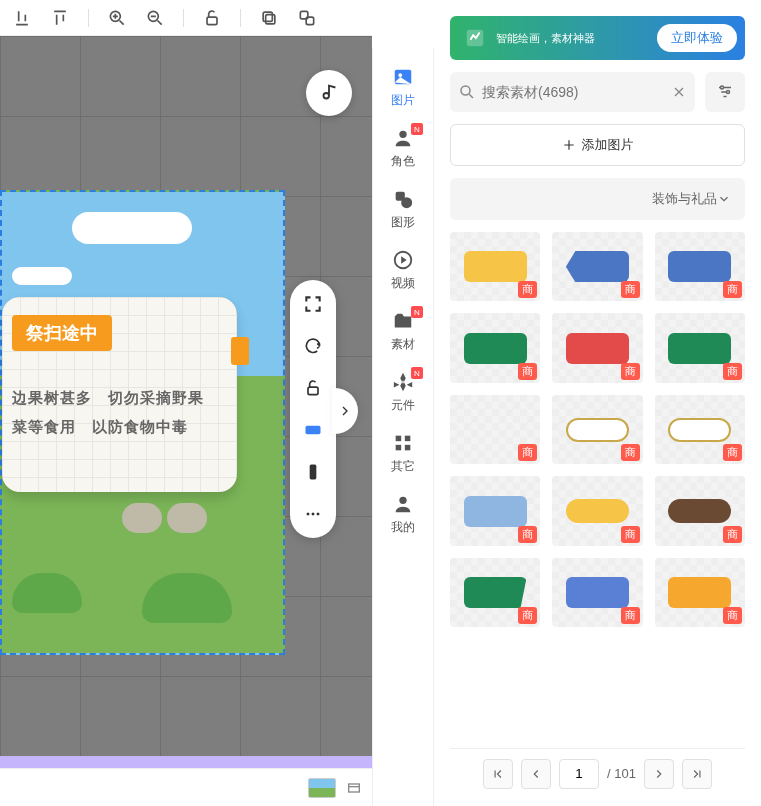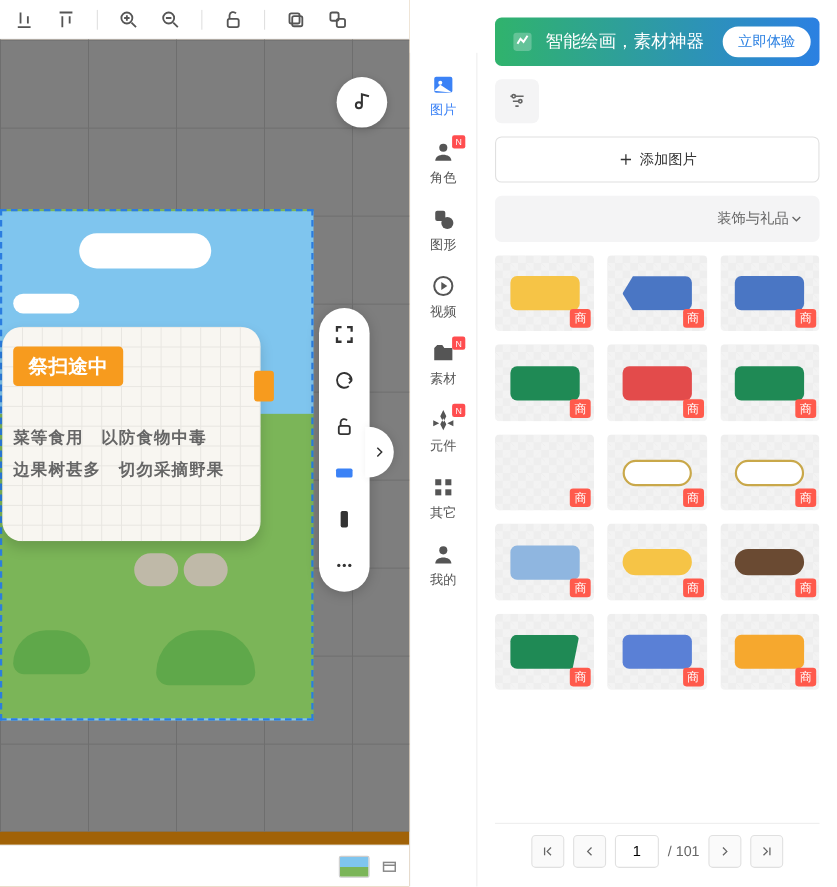--- a/index.html
+++ b/index.html
@@ -4,21 +4,21 @@
 <style>
 * { box-sizing: border-box; margin: 0; padding: 0; }
 body {
   font-family: "Microsoft YaHei", "PingFang SC", sans-serif;
   width: 761px; height: 806px;
   display: flex; overflow: hidden;
   background: #fff; font-size: 13px; color: #333;
 }
 .canvas-area {
   width: 372px; height: 806px; position: relative;
-  background: #a16207;
+  background: #c4b5fd;
 }
 .top-toolbar {
   height: 36px; background: #fff;
   display: flex; align-items: center; gap: 18px;
   padding: 0 12px; border-bottom: 1px solid #eee;
 }
 .tb-icon { width: 20px; height: 20px; display:flex; align-items:center; justify-content:center; color:#555; cursor:pointer;}
 .tb-sep { width:1px; height:18px; background:#e0e0e0; }
 .grid-bg {
   position:absolute; top:36px; left:0; right:0; bottom:50px;
@@ -177,22 +177,22 @@
   </div>
 
   <div class="grid-bg"></div>
 
   <div class="stage">
     <div class="cloud" style="left:70px;top:20px;width:120px;height:32px;"></div>
     <div class="cloud" style="left:10px;top:75px;width:60px;height:18px;"></div>
     <div class="card">
       <span class="badge">祭扫途中</span>
       <div style="position:absolute; right:-12px; top:40px; width:18px; height:28px; background:#f79b1e; border-radius:3px;"></div>
+      <div class="card-line">边果树甚多　切勿采摘野果</div>
       <div class="card-line">菜等食用　以防食物中毒</div>
-      <div class="card-line">边果树甚多　切勿采摘野果</div>
     </div>
 
     <div style="position:absolute; bottom:40px; left:10px; width:70px; height:40px; background:#5fa84a; border-radius:30px 30px 10px 10px;"></div>
     <div style="position:absolute; bottom:30px; left:140px; width:90px; height:50px; background:#5fa84a; border-radius:40px 40px 12px 12px;"></div>
     <div style="position:absolute; bottom:120px; left:120px; width:40px; height:30px; background:#bfb9a8; border-radius:16px;"></div>
     <div style="position:absolute; bottom:120px; left:165px; width:40px; height:30px; background:#bfb9a8; border-radius:16px;"></div>
   </div>
 
   <div class="music-btn">
     <svg viewBox="0 0 24 24" style="width:22px;height:22px;">
@@ -328,25 +328,35 @@
     <span class="cat-label">我的</span>
   </div>
 </div>
 
 <div class="right-panel">
   <div class="banner">
     <span style="width:22px;height:22px;"><svg viewBox="0 0 24 24">
           <rect x="3" y="3" width="18" height="18" rx="3" fill="#fff" opacity=".25"></rect>
           <path d="M7 14l3-5 3 3 4-6" stroke="#fff" stroke-width="2" fill="none"></path>
         </svg></span>
-    <span style="font-size:16px;">智能绘画，素材神器</span>
+    <span style="font-size:11px;">智能绘画，素材神器</span>
     <span class="banner-cta">立即体验</span>
   </div>
 
   <div class="search-row">
+    <div class="search-box">
+      <span style="width:18px;height:18px;margin-right:6px;"><svg viewBox="0 0 24 24">
+            <circle cx="10" cy="10" r="6" stroke="currentColor" stroke-width="2" fill="none"></circle>
+            <path d="M15 15l5 5" stroke="currentColor" stroke-width="2"></path>
+          </svg></span>
+      <input placeholder="搜索素材(4698)" style="">
+      <span style="width:16px;height:16px;"><svg viewBox="0 0 24 24">
+            <path d="M6 6l12 12M18 6L6 18" stroke="currentColor" stroke-width="2"></path>
+          </svg></span>
+    </div>
     <div class="filter-btn">
       <svg viewBox="0 0 24 24" style="width:18px;height:18px;color:#666;">
           <path d="M4 6h16M7 12h10M10 18h4" stroke="currentColor" stroke-width="2"></path>
           <circle cx="8" cy="6" r="2" fill="#fff" stroke="currentColor" stroke-width="2"></circle>
           <circle cx="16" cy="12" r="2" fill="#fff" stroke="currentColor" stroke-width="2"></circle>
         </svg>
     </div>
   </div>
 
   <div class="add-btn">

